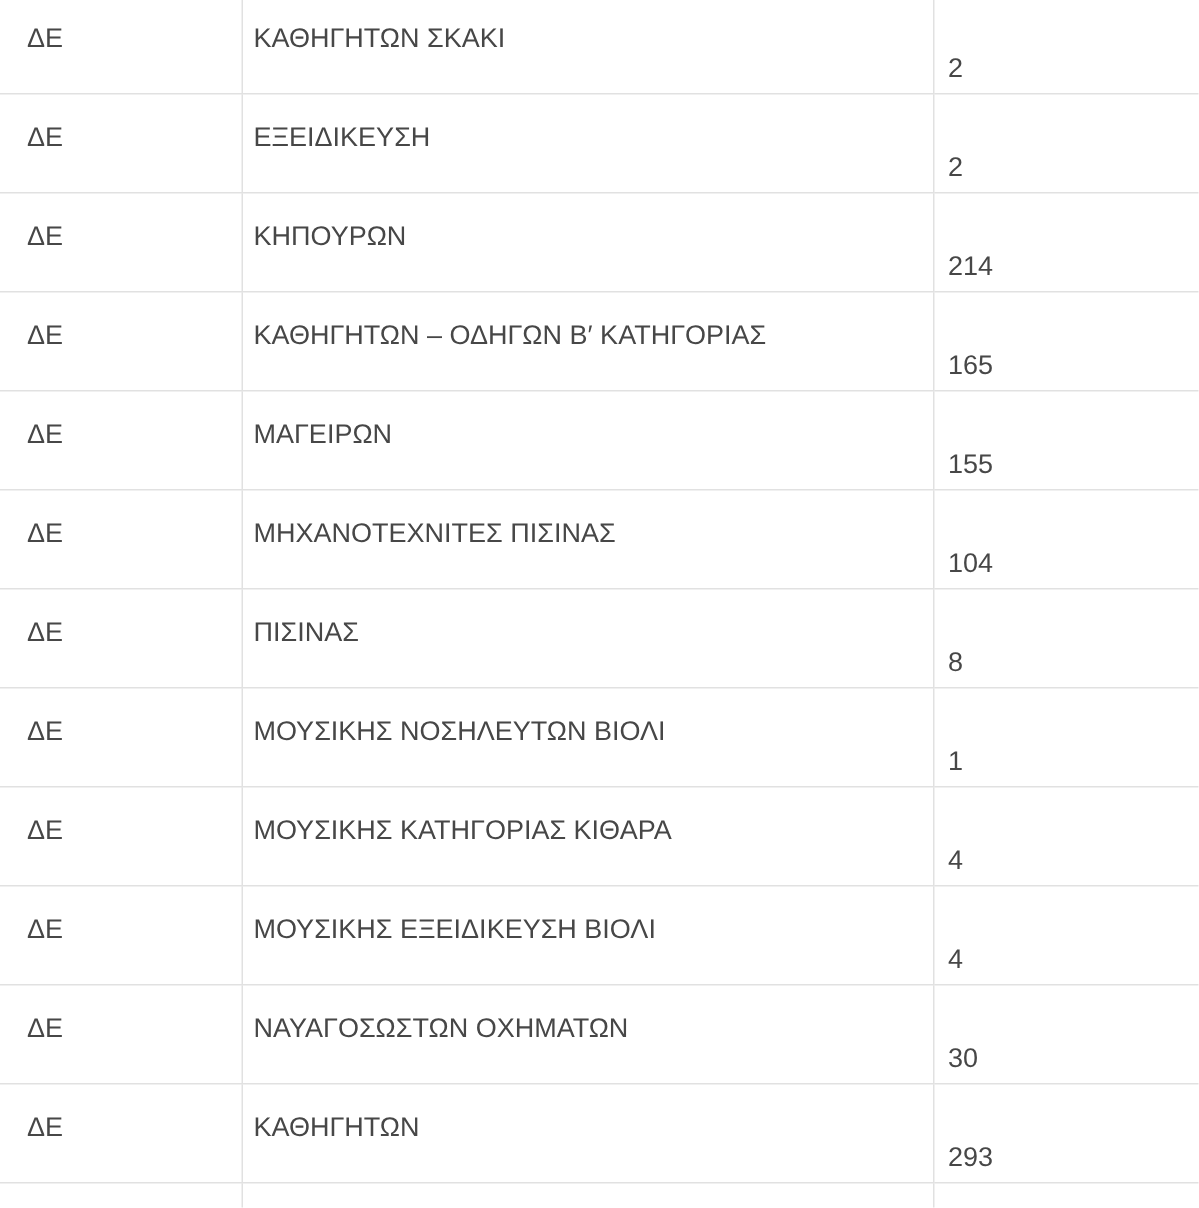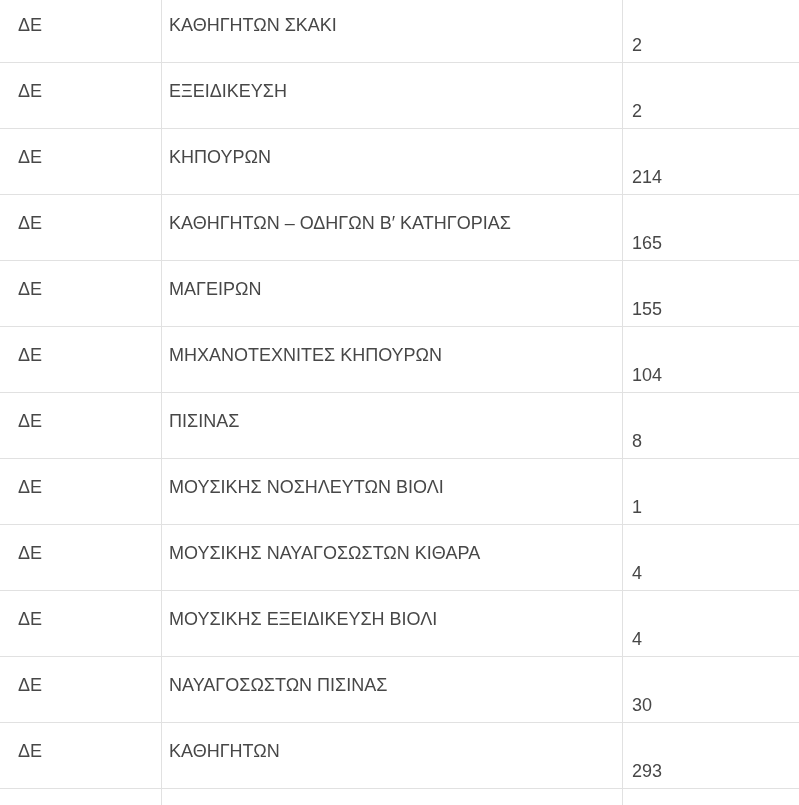--- a/index.html
+++ b/index.html
@@ -71,51 +71,51 @@
 
   </tr>
         <tr>
     <td class="c-code">ΔΕ</td>
     <td class="c-spec">ΜΑΓΕΙΡΩΝ</td>
     <td class="c-count">155</td>
 
   </tr>
         <tr>
     <td class="c-code">ΔΕ</td>
-    <td class="c-spec">ΜΗΧΑΝΟΤΕΧΝΙΤΕΣ ΚΗΠΟΥΡΩΝ</td>
+    <td class="c-spec">ΜΗΧΑΝΟΤΕΧΝΙΤΕΣ ΠΙΣΙΝΑΣ</td>
     <td class="c-count">104</td>
 
   </tr>
         <tr>
     <td class="c-code">ΔΕ</td>
     <td class="c-spec">ΠΙΣΙΝΑΣ</td>
     <td class="c-count">8</td>
 
   </tr>
         <tr>
     <td class="c-code">ΔΕ</td>
     <td class="c-spec">ΜΟΥΣΙΚΗΣ ΝΟΣΗΛΕΥΤΩΝ ΒΙΟΛΙ</td>
     <td class="c-count">1</td>
 
   </tr>
         <tr>
     <td class="c-code">ΔΕ</td>
-    <td class="c-spec">ΜΟΥΣΙΚΗΣ ΝΑΥΑΓΟΣΩΣΤΩΝ ΚΙΘΑΡΑ</td>
+    <td class="c-spec">ΜΟΥΣΙΚΗΣ ΚΑΤΗΓΟΡΙΑΣ ΚΙΘΑΡΑ</td>
     <td class="c-count">4</td>
 
   </tr>
         <tr>
     <td class="c-code">ΔΕ</td>
     <td class="c-spec">ΜΟΥΣΙΚΗΣ ΕΞΕΙΔΙΚΕΥΣΗ ΒΙΟΛΙ</td>
     <td class="c-count">4</td>
 
   </tr>
         <tr>
     <td class="c-code">ΔΕ</td>
-    <td class="c-spec">ΝΑΥΑΓΟΣΩΣΤΩΝ ΠΙΣΙΝΑΣ</td>
+    <td class="c-spec">ΝΑΥΑΓΟΣΩΣΤΩΝ ΟΧΗΜΑΤΩΝ</td>
     <td class="c-count">30</td>
 
   </tr>
         <tr>
     <td class="c-code">ΔΕ</td>
     <td class="c-spec">ΚΑΘΗΓΗΤΩΝ</td>
     <td class="c-count">293</td>
 
   </tr>
         <tr>

